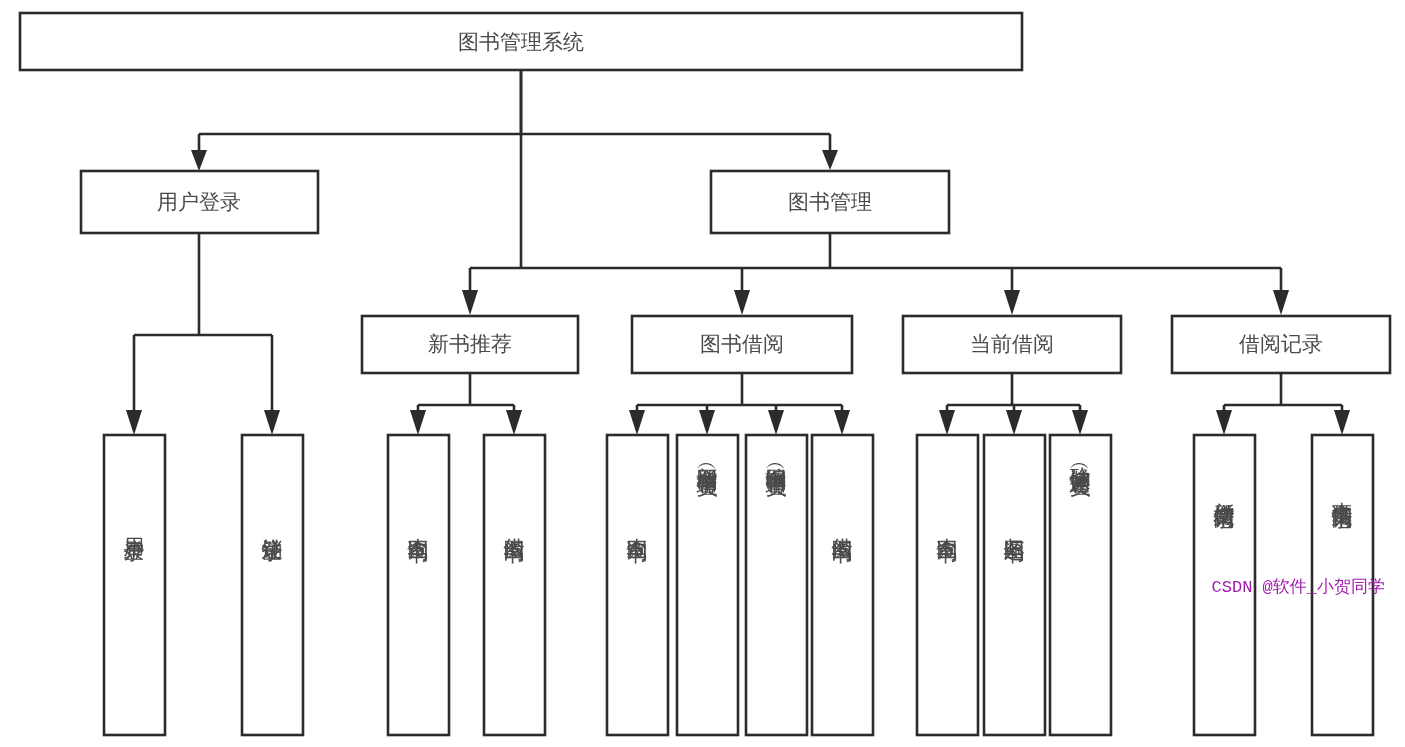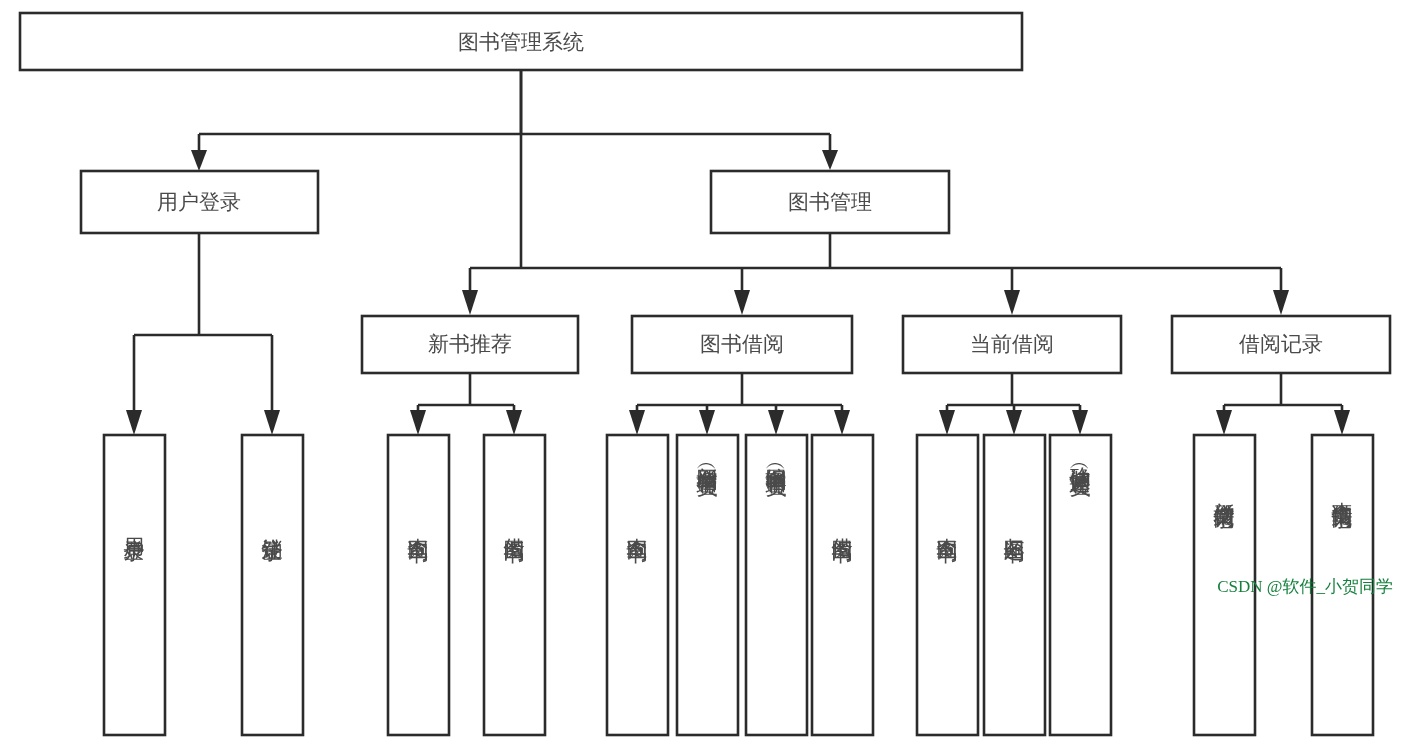--- a/index.html
+++ b/index.html
@@ -49,25 +49,25 @@
     dominant-baseline: middle;
   }
   .node-label-vertical {
     fill: #4a4a4a;
     font-family: "DejaVu Sans", "Liberation Sans", sans-serif;
     font-size: 21px;
     letter-spacing: 1.5px;
   }
   .watermark {
     position: absolute;
-    right: 12px;
+    right: 20px;
     bottom: 6px;
-    font-family: Liberation Serif, serif;
+    font-family: Liberation Mono, monospace;
     font-size: 17px;
-    color: #15803d;
+    color: #a21caf;
     white-space: nowrap;
     pointer-events: none;
   }
 </style>
 </head>
 <body>
 
 <div id="diagram-root">
 
   <svg id="tree-svg" viewBox="0 0 1405 747">

